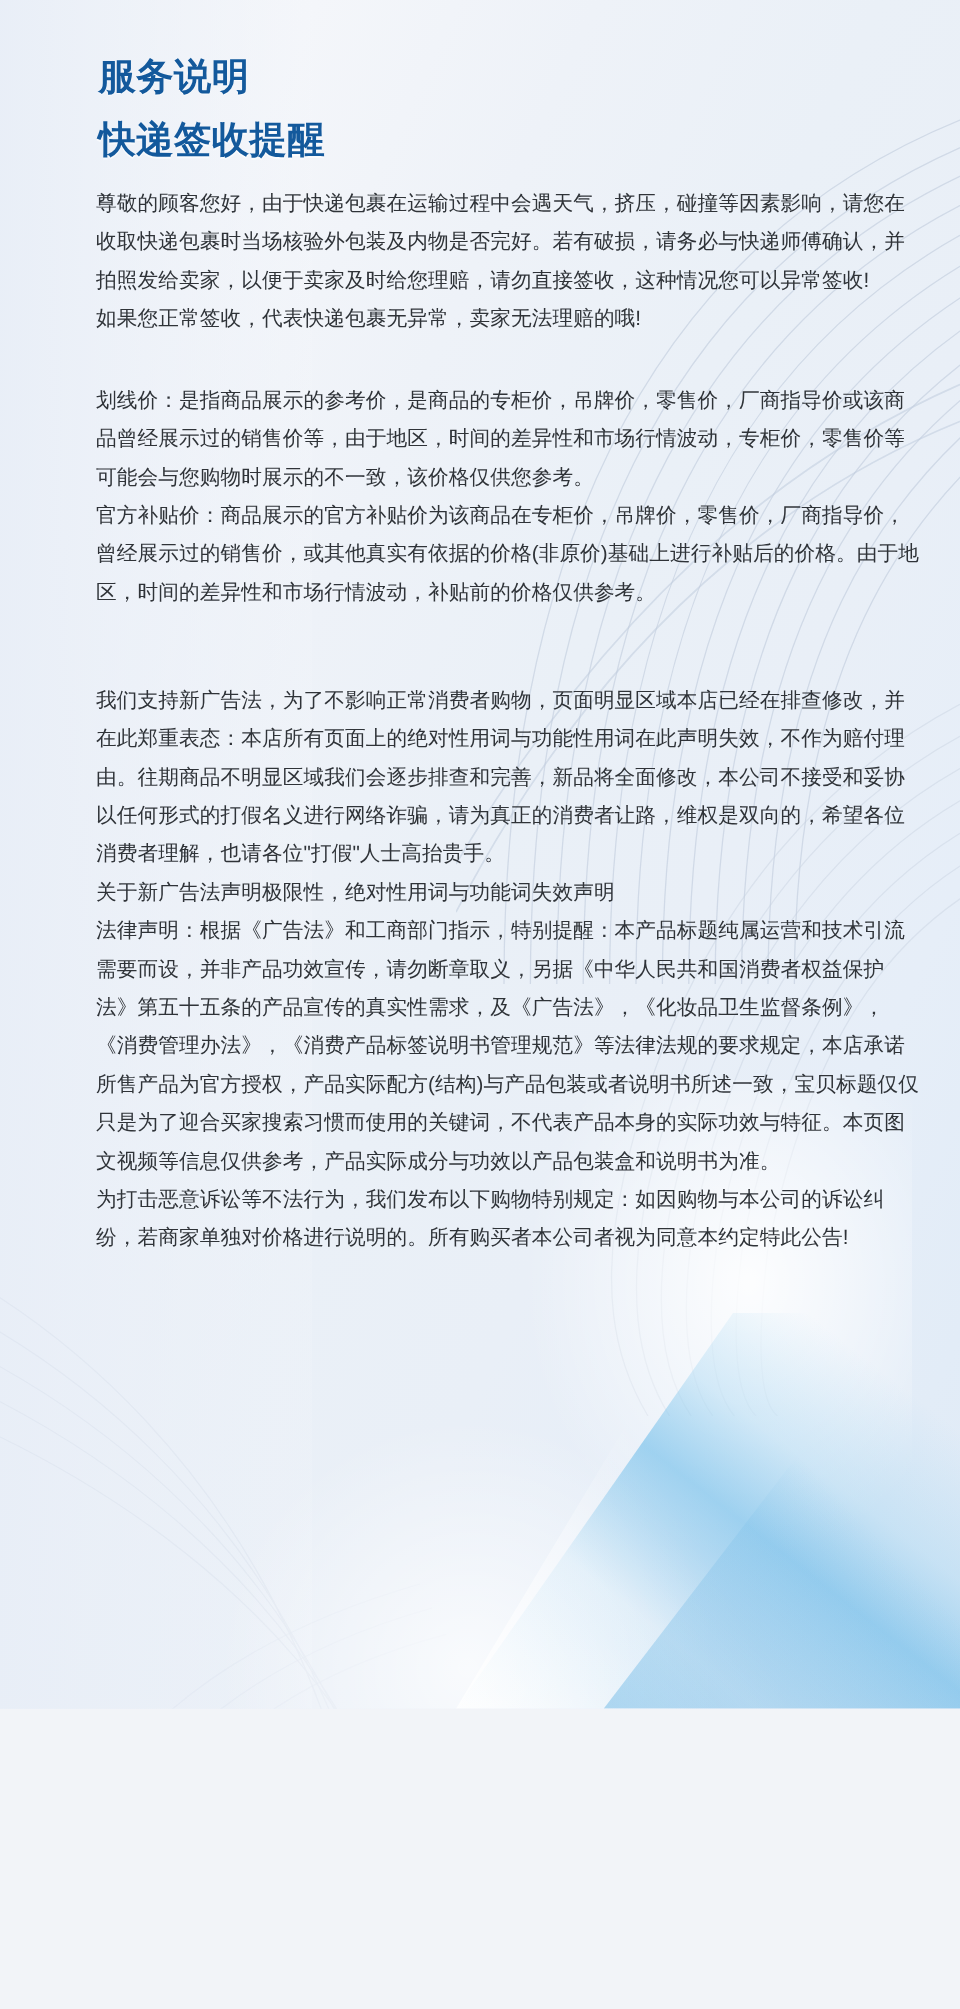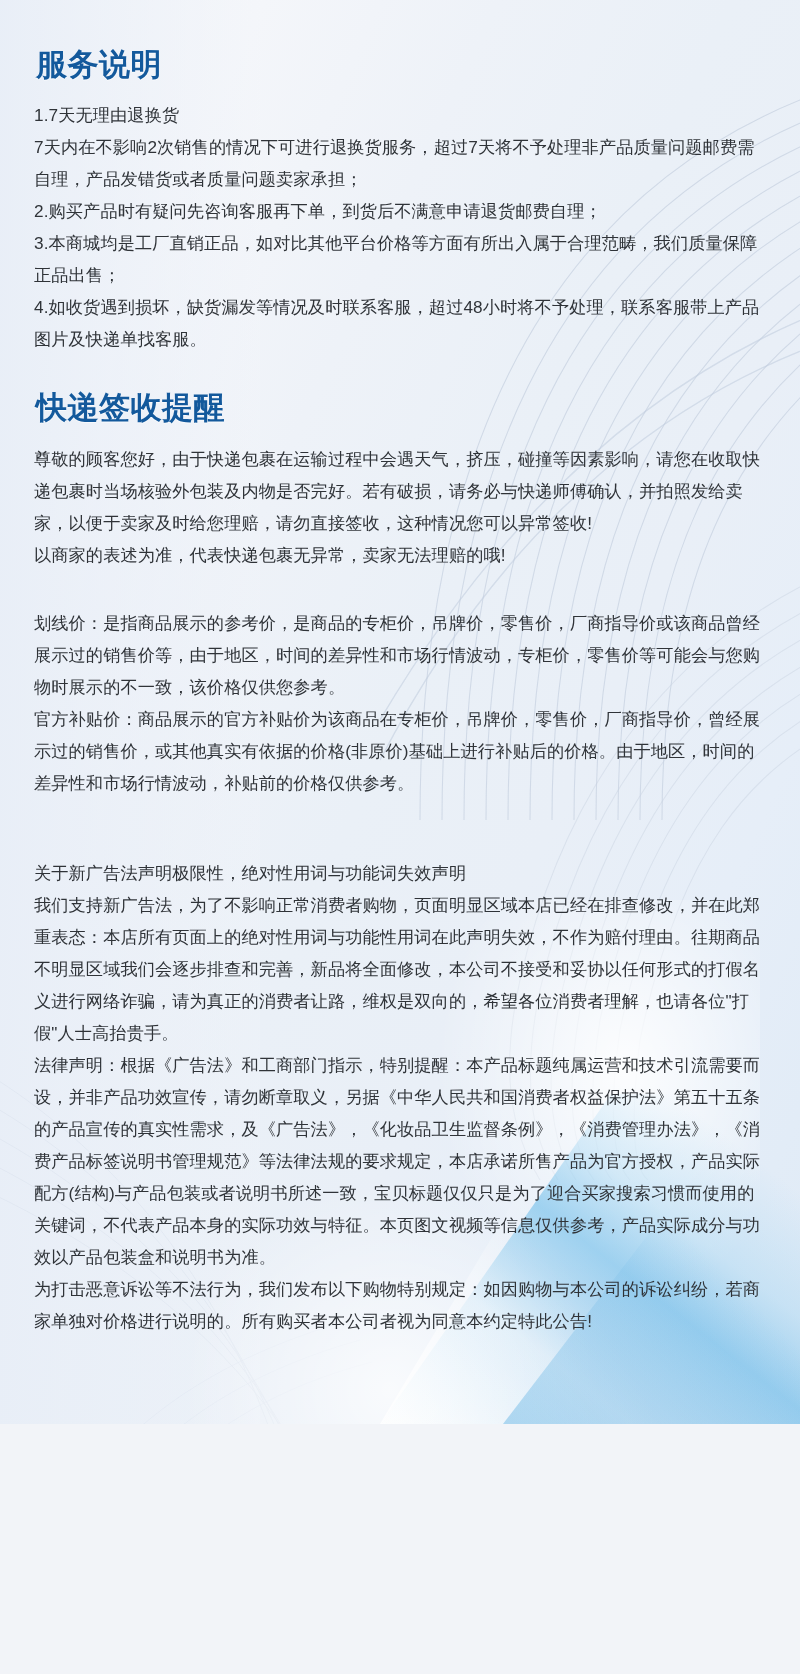--- a/index.html
+++ b/index.html
@@ -24,20 +24,21 @@
     background:
       linear-gradient(115deg,
         #f7f8fa 0%,
         #f4f6fa 18%,
         #eef2f8 34%,
         #eaf0f7 50%,
         #e9eff7 64%,
         #e6eef8 78%,
         #e2ecf7 90%,
         #dfeaf6 100%);
+    padding-left: 46px;
   }
 
   
   .bg-layer { position: absolute; pointer-events: none; }
 
   
   .bg-left-wash {
     left: 0; top: 0; width: 260px; height: 1674px;
     background: linear-gradient(90deg, rgba(232,238,247,0.95) 0%, rgba(245,247,251,0.2) 100%);
   }
@@ -190,47 +191,40 @@
   <div class="bg-layer bg-soft-glow-a"></div>
   <div class="bg-layer bg-soft-glow-b"></div>
   <div class="bg-layer bg-white-wedge"></div>
   <div class="bg-layer bg-blue-diag"></div>
   <div class="bg-layer bg-blue-diag2"></div>
 
   <div class="content">
 
     <section class="section sec-service">
       <h2 class="section-title">服务说明</h2>
-      <div class="para-block">
-        <p class="para">1.7天无理由退换货</p>
-        <p class="para">7天内在不影响2次销售的情况下可进行退换货服务，超过7天将不予处理非产品质量问题邮费需自理，产品发错货或者质量问题卖家承担；</p>
-        <p class="para">2.购买产品时有疑问先咨询客服再下单，到货后不满意申请退货邮费自理；</p>
-        <p class="para">3.本商城均是工厂直销正品，如对比其他平台价格等方面有所出入属于合理范畴，我们质量保障正品出售；</p>
-        <p class="para">4.如收货遇到损坏，缺货漏发等情况及时联系客服，超过48小时将不予处理，联系客服带上产品图片及快递单找客服。</p>
-      </div>
     </section>
 
     <section class="section sec-delivery">
       <h2 class="section-title">快递签收提醒</h2>
       <div class="para-block">
         <p class="para">尊敬的顾客您好，由于快递包裹在运输过程中会遇天气，挤压，碰撞等因素影响，请您在收取快递包裹时当场核验外包装及内物是否完好。若有破损，请务必与快递师傅确认，并拍照发给卖家，以便于卖家及时给您理赔，请勿直接签收，这种情况您可以异常签收!</p>
-        <p class="para">以商家的表述为准，代表快递包裹无异常，卖家无法理赔的哦!</p>
+        <p class="para">如果您正常签收，代表快递包裹无异常，卖家无法理赔的哦!</p>
       </div>
     </section>
 
     <section class="section sec-price">
       <div class="para-block">
         <p class="para">划线价：是指商品展示的参考价，是商品的专柜价，吊牌价，零售价，厂商指导价或该商品曾经展示过的销售价等，由于地区，时间的差异性和市场行情波动，专柜价，零售价等可能会与您购物时展示的不一致，该价格仅供您参考。</p>
         <p class="para">官方补贴价：商品展示的官方补贴价为该商品在专柜价，吊牌价，零售价，厂商指导价，曾经展示过的销售价，或其他真实有依据的价格(非原价)基础上进行补贴后的价格。由于地区，时间的差异性和市场行情波动，补贴前的价格仅供参考。</p>
       </div>
     </section>
 
     <section class="section sec-legal">
       <div class="para-block">
+        <p class="para">我们支持新广告法，为了不影响正常消费者购物，页面明显区域本店已经在排查修改，并在此郑重表态：本店所有页面上的绝对性用词与功能性用词在此声明失效，不作为赔付理由。往期商品不明显区域我们会逐步排查和完善，新品将全面修改，本公司不接受和妥协以任何形式的打假名义进行网络诈骗，请为真正的消费者让路，维权是双向的，希望各位消费者理解，也请各位"打假"人士高抬贵手。</p>
         <p class="para">关于新广告法声明极限性，绝对性用词与功能词失效声明</p>
-        <p class="para">我们支持新广告法，为了不影响正常消费者购物，页面明显区域本店已经在排查修改，并在此郑重表态：本店所有页面上的绝对性用词与功能性用词在此声明失效，不作为赔付理由。往期商品不明显区域我们会逐步排查和完善，新品将全面修改，本公司不接受和妥协以任何形式的打假名义进行网络诈骗，请为真正的消费者让路，维权是双向的，希望各位消费者理解，也请各位"打假"人士高抬贵手。</p>
         <p class="para">法律声明：根据《广告法》和工商部门指示，特别提醒：本产品标题纯属运营和技术引流需要而设，并非产品功效宣传，请勿断章取义，另据《中华人民共和国消费者权益保护法》第五十五条的产品宣传的真实性需求，及《广告法》，《化妆品卫生监督条例》，《消费管理办法》，《消费产品标签说明书管理规范》等法律法规的要求规定，本店承诺所售产品为官方授权，产品实际配方(结构)与产品包装或者说明书所述一致，宝贝标题仅仅只是为了迎合买家搜索习惯而使用的关键词，不代表产品本身的实际功效与特征。本页图文视频等信息仅供参考，产品实际成分与功效以产品包装盒和说明书为准。</p>
         <p class="para">为打击恶意诉讼等不法行为，我们发布以下购物特别规定：如因购物与本公司的诉讼纠纷，若商家单独对价格进行说明的。所有购买者本公司者视为同意本约定特此公告!</p>
       </div>
     </section>
 
   </div>
 </div>
 
 </body></html>

